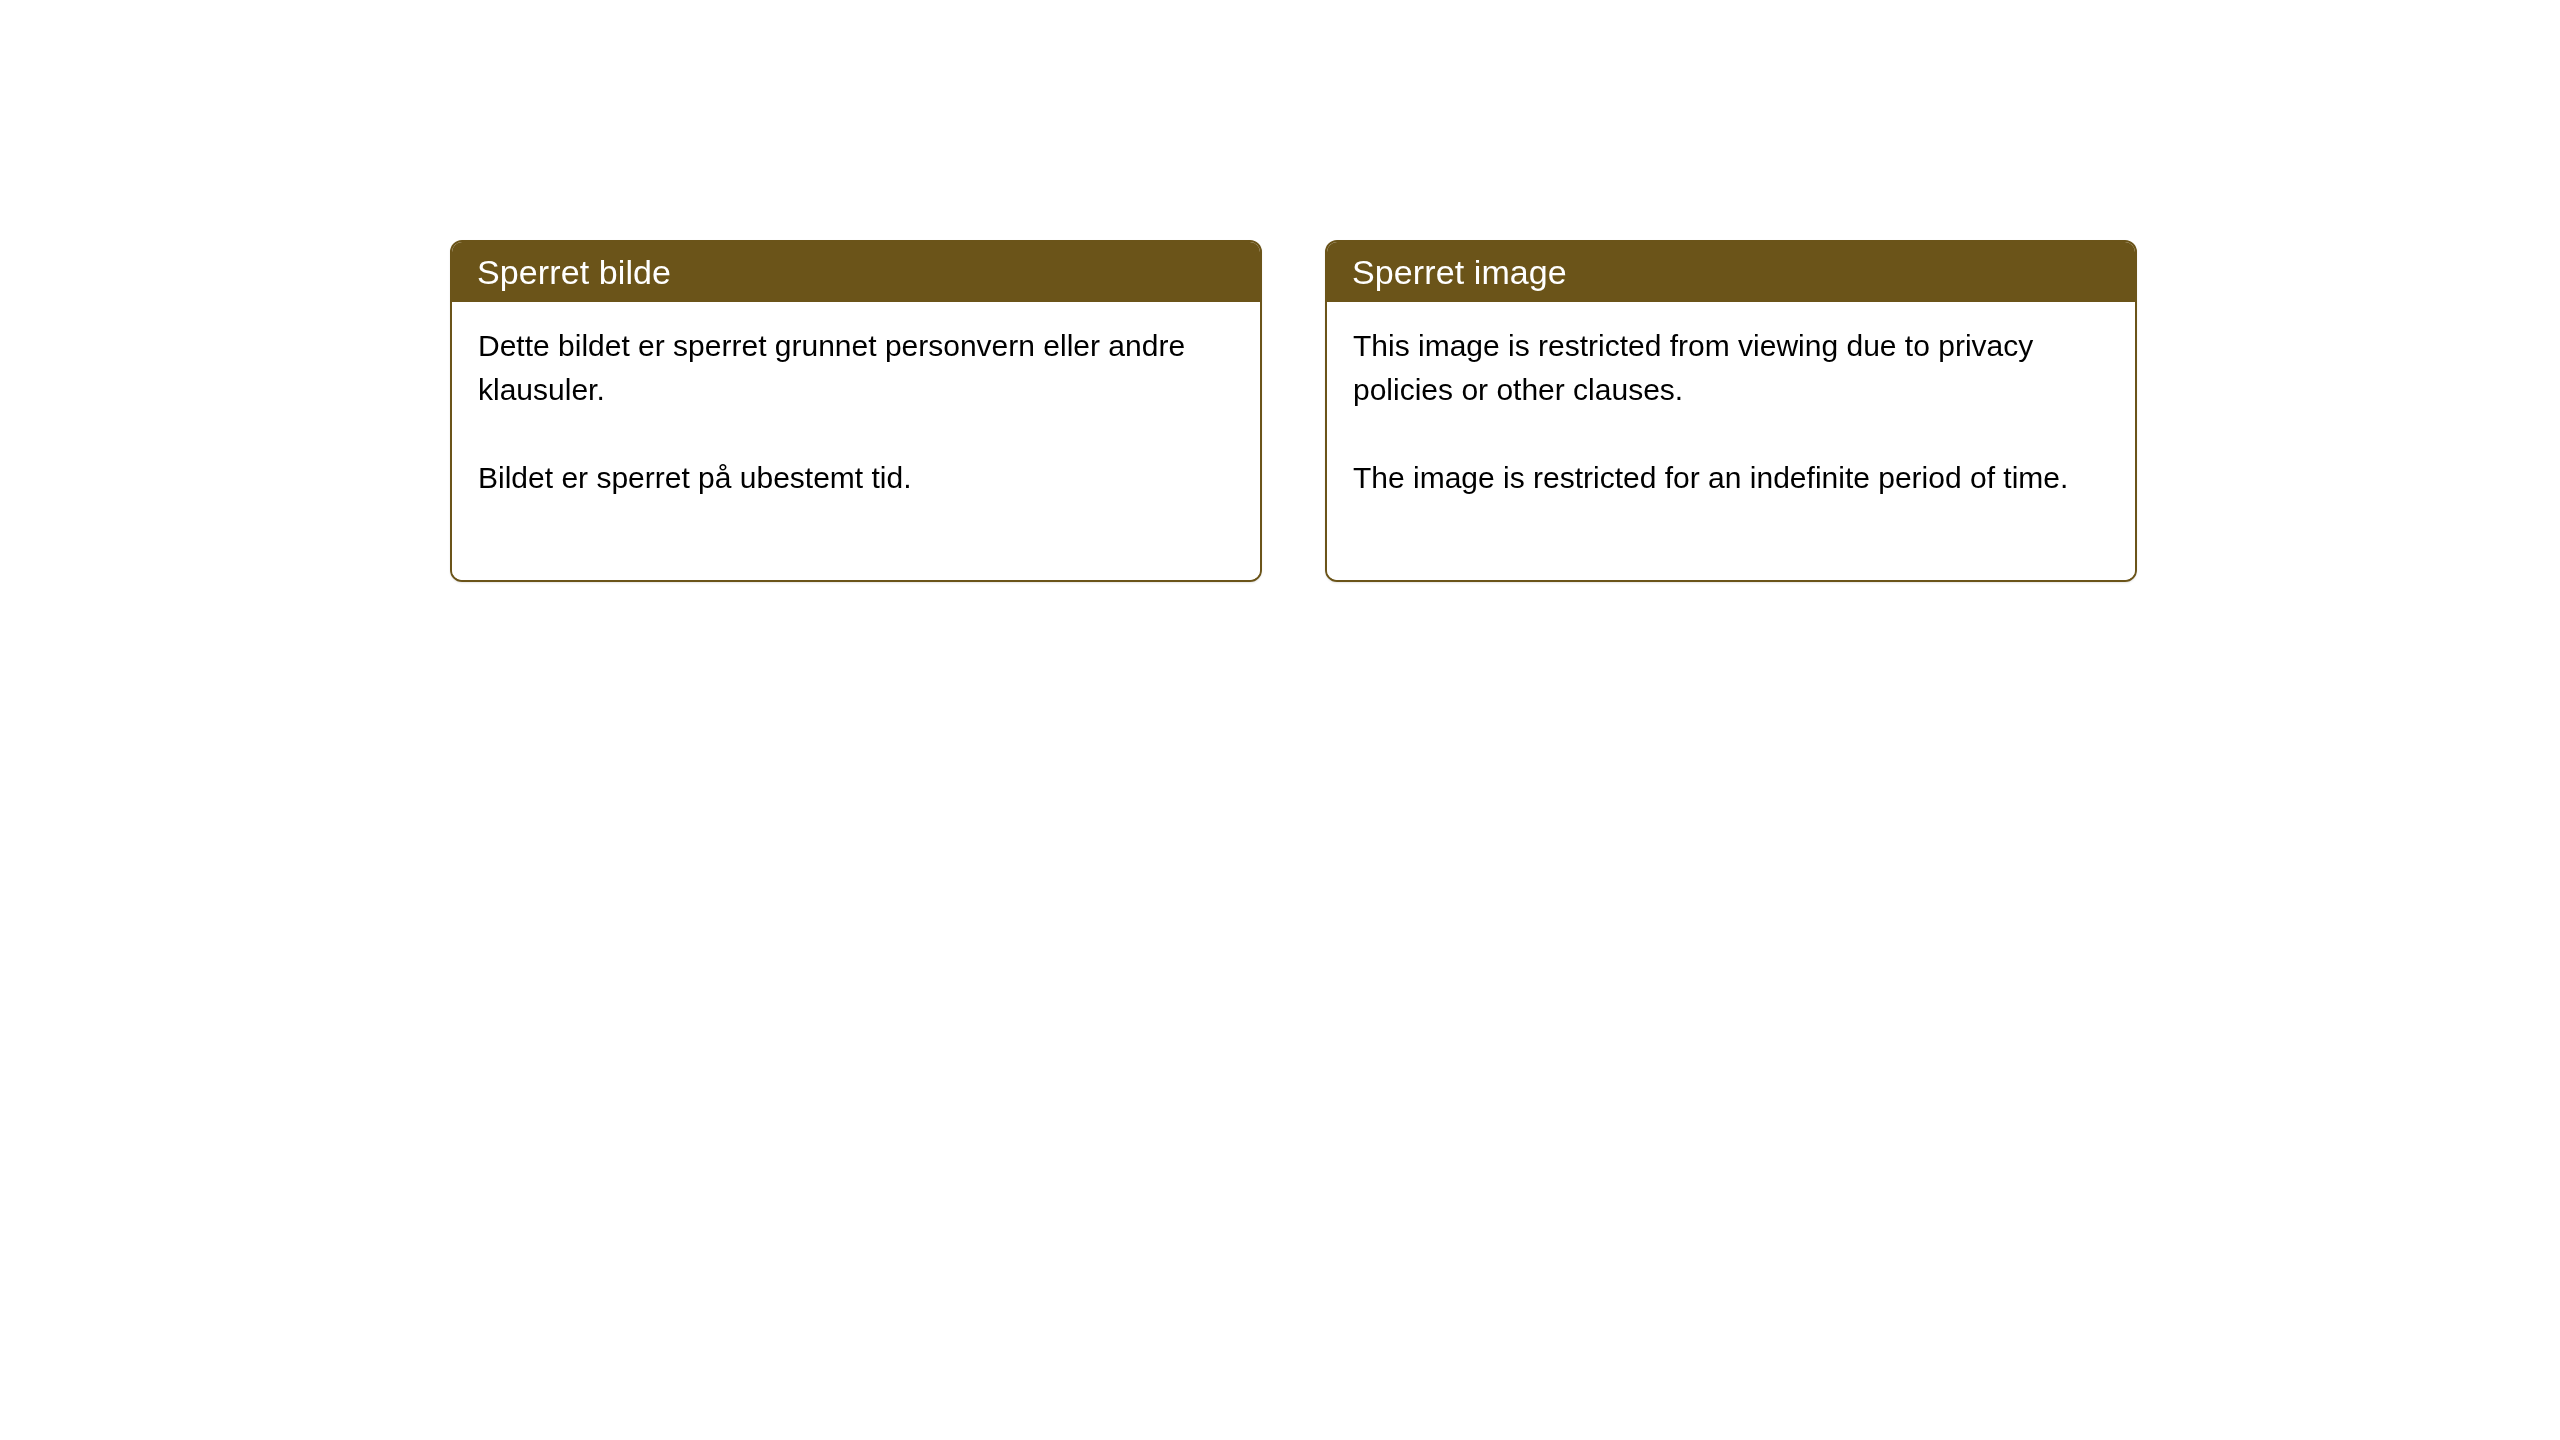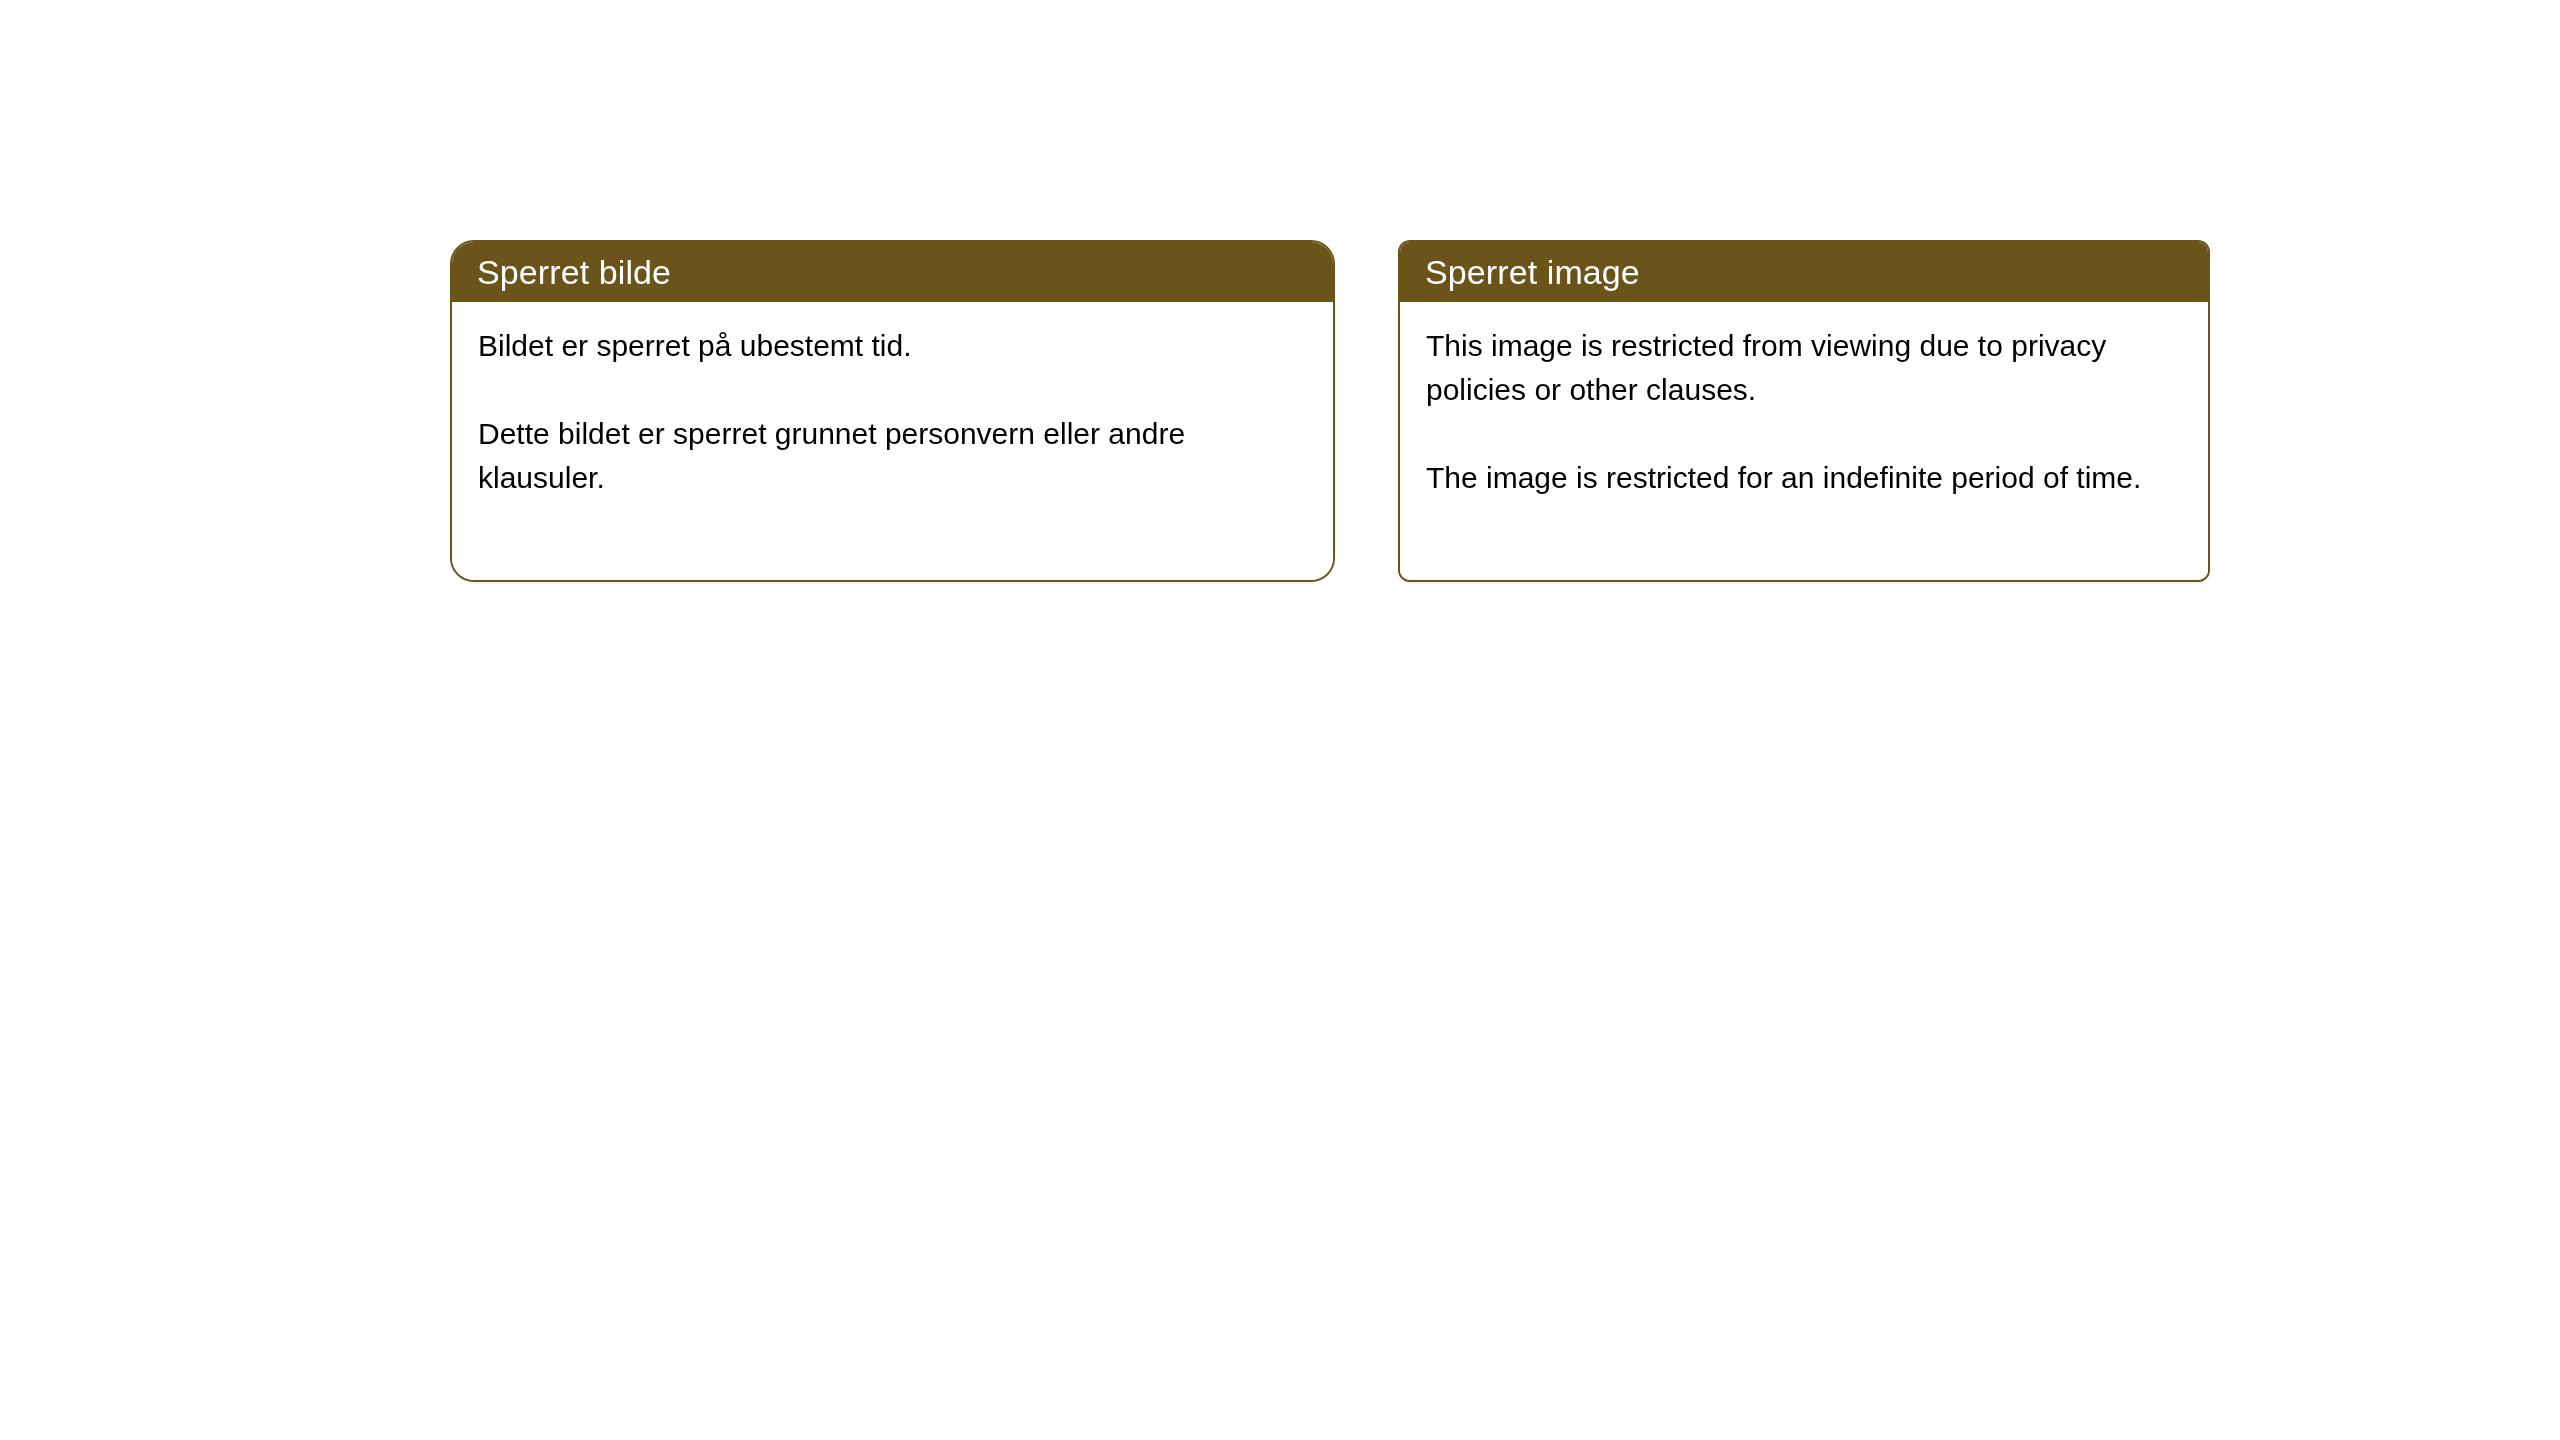--- a/index.html
+++ b/index.html
@@ -33,23 +33,22 @@
     border: 2px solid #6b5419;
     border-radius: 12px;
     box-sizing: border-box;
     display: flex;
     flex-direction: column;
     overflow: hidden;
     box-shadow: 0 1px 2px rgba(0, 0, 0, 0.10);
   }
 
   .notice-card.card-left {
-    width: 885px;
+    width: 812px;
     height: 342px;
-    border-radius: 24px;
   }
 
   .notice-card.card-right {
     width: 812px;
     height: 342px;
   }
 
   .card-header {
     background: #6b5419;
     height: 60px;
@@ -96,22 +95,22 @@
 </head>
 <body>
 
 <div id="notice-area">
 
   <section class="notice-card card-left">
     <div class="card-header">
       <h1 class="card-title">Sperret bilde</h1>
     </div>
     <div class="card-body">
+      <p class="card-paragraph">Dette bildet er sperret grunnet personvern eller andre klausuler.</p>
       <p class="card-paragraph">Bildet er sperret på ubestemt tid.</p>
-      <p class="card-paragraph">Dette bildet er sperret grunnet personvern eller andre klausuler.</p>
     </div>
   </section>
 
   <section class="notice-card card-right">
     <div class="card-header">
       <h1 class="card-title">Sperret image</h1>
     </div>
     <div class="card-body">
       <p class="card-paragraph">This image is restricted from viewing due to privacy policies or other clauses.</p>
       <p class="card-paragraph">The image is restricted for an indefinite period of time.</p>

